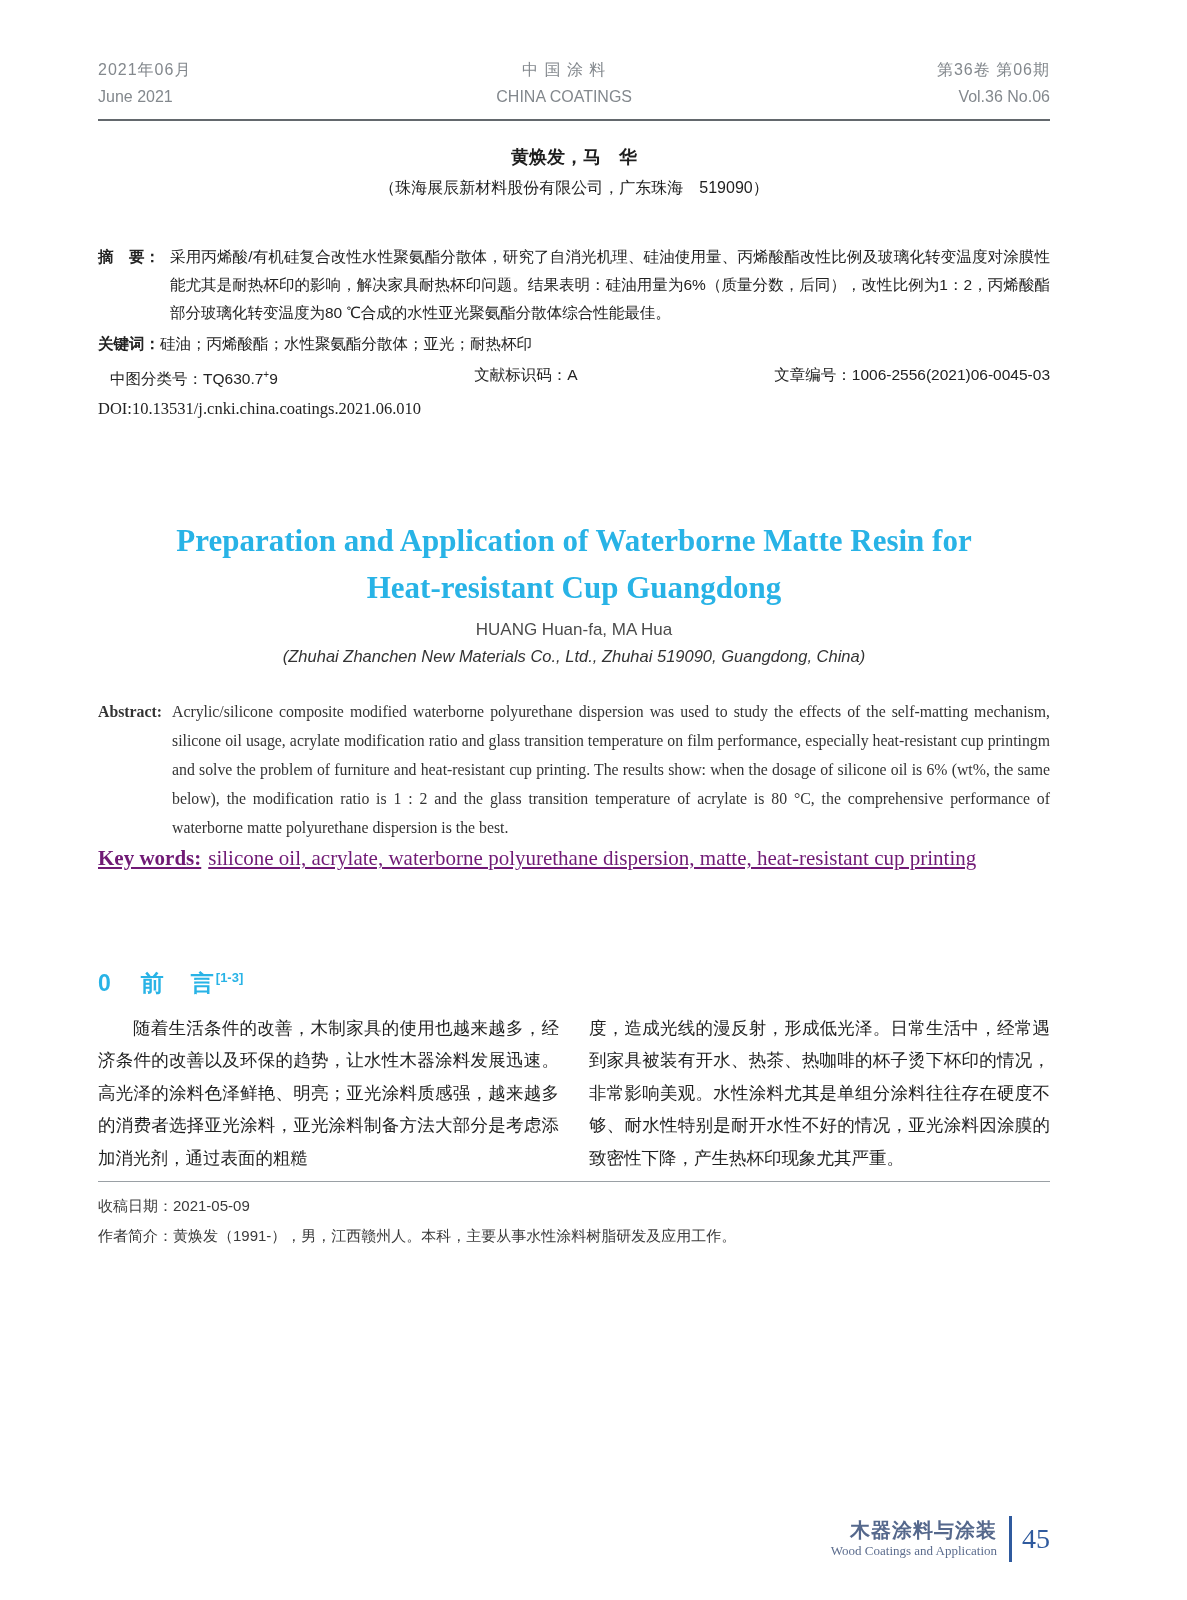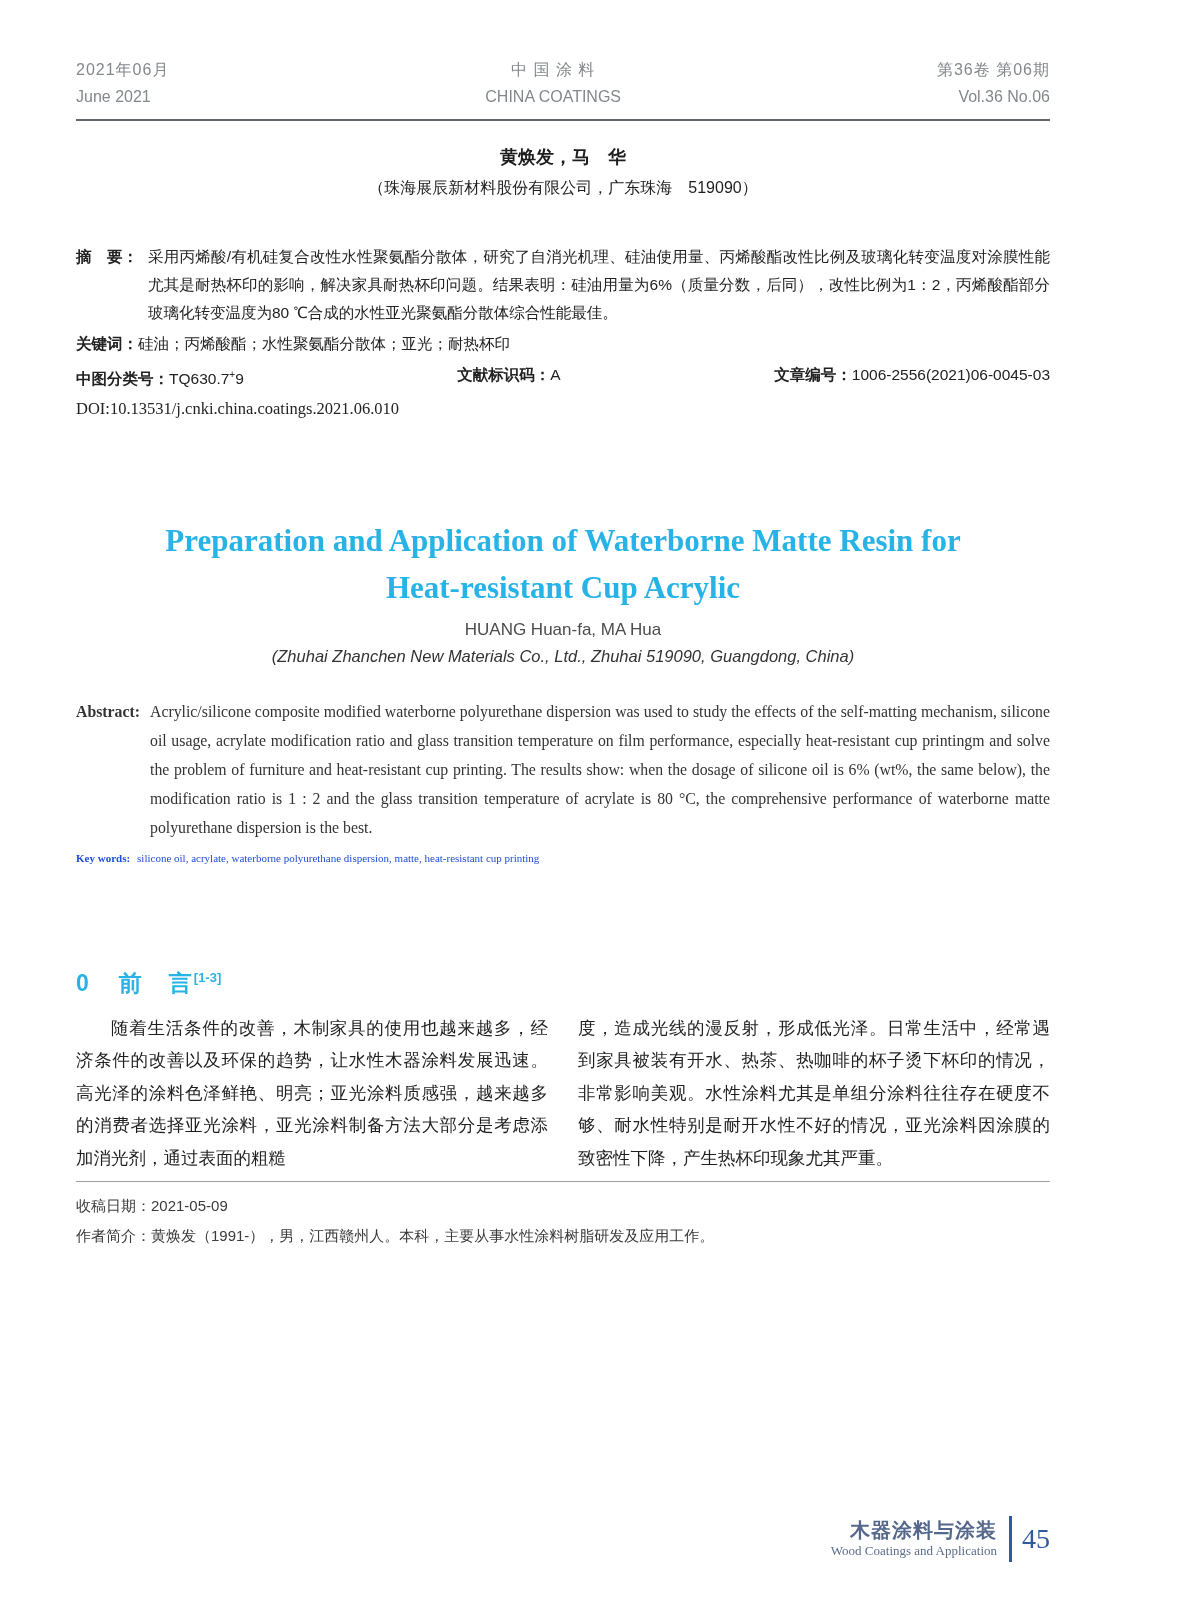--- a/index.html
+++ b/index.html
@@ -1,20 +1,20 @@
 <!DOCTYPE html>
 <html><head>
 <meta charset="utf-8">
 <style>
   * { margin:0; padding:0; box-sizing:border-box; }
   html,body { background:#e8e8e8; }
   .page {
     width:1187px; height:1600px; background:#ffffff; margin:0 auto;
     position:relative; font-family:"Liberation Sans", sans-serif; color:#2b2b2b;
-    padding:56px 137px 0 76px; overflow:hidden;
+    padding:56px 137px 0 98px; overflow:hidden;
   }
   
   .jheader {
     display:flex; justify-content:space-between; align-items:flex-end;
     border-bottom:2px solid #63686d; padding-bottom:9px;
     color:#83888d; font-size:16px; line-height:27px;
   }
   .jheader .hcol-center { text-align:center; }
   .jheader .hcol-right  { text-align:right; }
   .jheader .cn { letter-spacing:1px; }
@@ -27,41 +27,41 @@
   .authors-cn { margin-top:24px; text-align:center; font-size:18px; font-weight:bold; color:#1e1e1e; }
   .affil-cn   { margin-top:9px;  text-align:center; font-size:16px; color:#1e1e1e; }
 
   
   .abstract-cn { margin-top:44px; display:flex; font-size:15.5px; line-height:28px; color:#222; }
   .abstract-cn .ab-label { font-weight:bold; flex-shrink:0; width:72px; }
   .abstract-cn .ab-text  { flex:1; text-align:justify; }
   .keywords-cn { display:flex; font-size:15.5px; line-height:28px; margin-top:3px; color:#222; }
   .keywords-cn .kw-label { font-weight:bold; white-space:nowrap; }
   .meta-row { display:flex; justify-content:space-between; font-size:15.5px; line-height:28px; margin-top:3px; color:#222; }
-  .meta-row .m-label { font-weight:bold; }
+  .meta-row .m-label { font-weight:normal;margin-left:12px; }
   .meta-row sup { font-size:10px; }
   .doi-line { margin-top:6px; font-family:"Liberation Serif", serif; font-size:16.5px; color:#222; }
 
   
   .title-en {
     margin-top:98px; text-align:center; color:#28b3e6;
     font-family:"Liberation Serif", serif; font-weight:bold;
     font-size:31px; line-height:47px;
   }
   .authors-en { margin-top:9px; text-align:center; font-size:17px; color:#4c4c4c; }
   .affil-en   { margin-top:7px; text-align:center; font-family:Liberation Sans, sans-serif;
                 font-style:italic; font-size:16.5px; color:#333; }
 
   
   .abstract-en { margin-top:31px; display:flex; font-family:"Liberation Serif", serif;
                  font-size:15.8px; line-height:29px; color:#333; }
   .abstract-en .ab-label { font-weight:bold; flex-shrink:0; width:74px; }
   .abstract-en .ab-text  { flex:1; text-align:justify; }
   .keywords-en { display:flex; font-family:"Liberation Serif", serif;
-                 font-size:11px; line-height:29px; margin-top:2px; color:#1d4ed8; }
+                 font-size:21px; line-height:29px; margin-top:2px; color:#701a75;text-decoration:underline; }
   .keywords-en .kw-label { font-weight:bold; white-space:nowrap; margin-right:7px; }
 
   
   .section-heading { margin-top:90px; color:#28b3e6; font-weight:bold; font-size:23px; line-height:30px; }
   .section-heading .sec-num { margin-right:30px; }
   .section-heading .sec-title { letter-spacing:2px; }
   .section-heading sup { font-size:13px; font-weight:bold; }
 
   .body-columns { margin-top:14px; display:flex; gap:30px;
                   font-size:17.5px; line-height:32.5px; color:#1f1f1f; }
@@ -123,21 +123,21 @@
     </span>
     <span>
       <span class="m-label">文章编号：</span><span>1006-2556(2021)06-0045-03</span>
     </span>
   </div>
 
   <div class="doi-line">DOI:10.13531/j.cnki.china.coatings.2021.06.010</div>
 
   <div class="title-en">
     <div>Preparation and Application of Waterborne Matte Resin for</div>
-    <div>Heat-resistant Cup Acrylic</div>
+    <div>Heat-resistant Cup Guangdong</div>
   </div>
 
   <div class="authors-en">HUANG Huan-fa, MA Hua</div>
   <div class="affil-en">(Zhuhai Zhanchen New Materials Co., Ltd., Zhuhai 519090, Guangdong,  China)</div>
 
   <div class="abstract-en">
     <span class="ab-label">Abstract:</span>
     <span class="ab-text">Acrylic/silicone composite modified waterborne polyurethane dispersion was used to study the effects of the self-matting mechanism, silicone oil usage, acrylate modification ratio and glass transition temperature on film performance, especially heat-resistant cup printingm and solve the problem of furniture and heat-resistant cup printing. The results show: when the dosage of silicone oil is 6% (wt%, the same below), the modification ratio is 1 : 2 and the glass transition temperature of acrylate is 80 °C, the comprehensive performance of waterborne matte polyurethane dispersion is the best.</span>
   </div>
 

